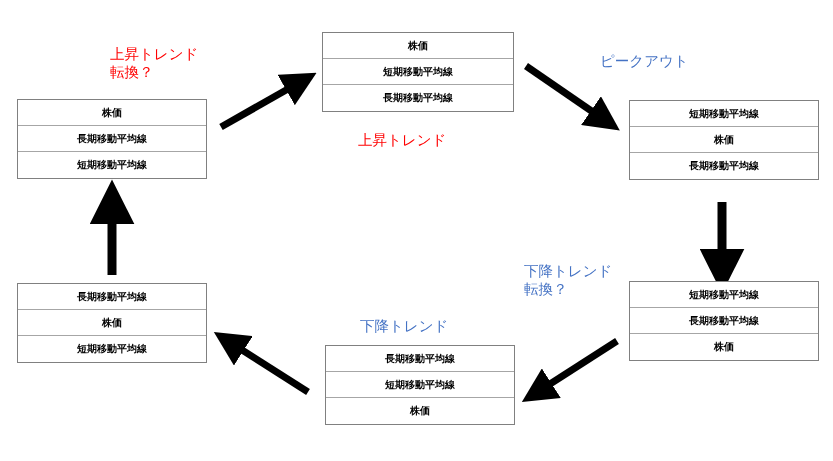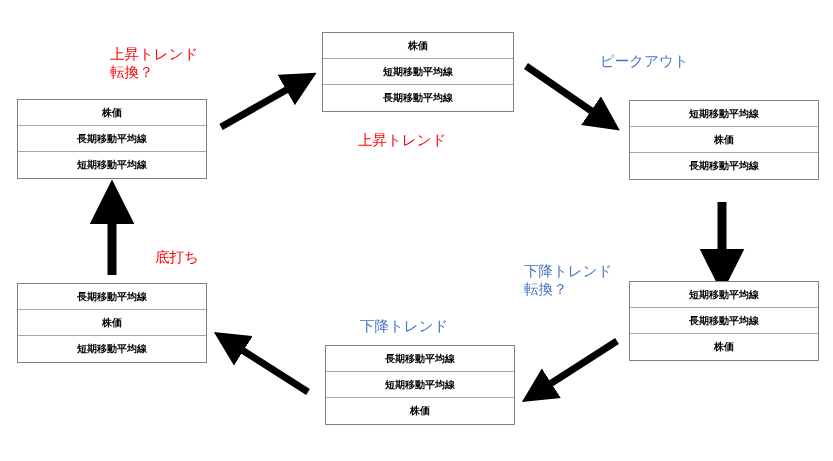--- a/index.html
+++ b/index.html
@@ -145,17 +145,14 @@
 
   <div class="caption blue" style="left:524px; top:262px; width:120px;">
     <div>下降トレンド</div>
     <div>転換？</div>
   </div>
 
   <div class="caption blue" style="left:360px; top:317px; width:120px;">
     <div>下降トレンド</div>
   </div>
 
-  <div class="caption red" style="left:155px; top:248px; width:120px;">
-    <div>底打ち</div>
-  </div>
 
 </div>
 
 </body></html>

